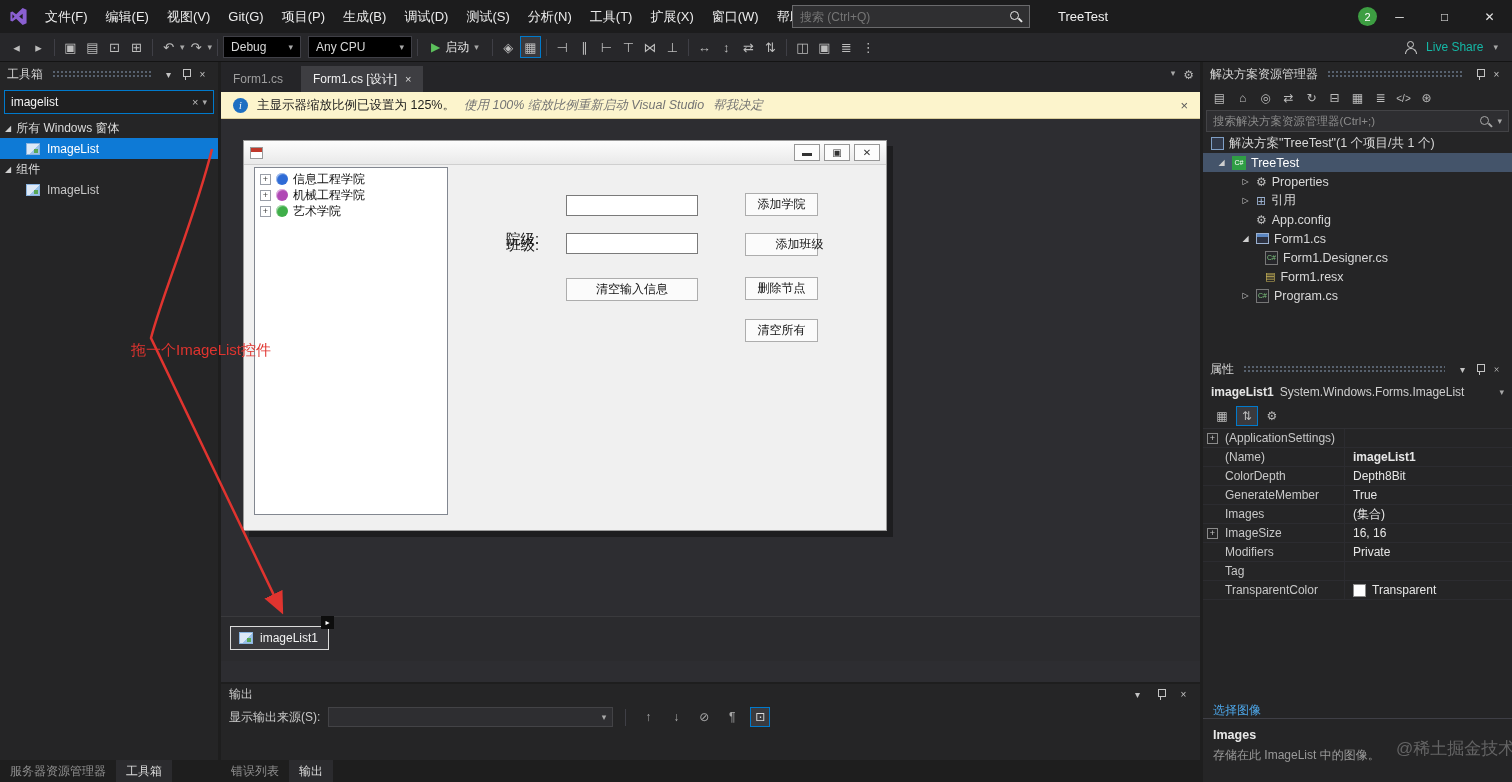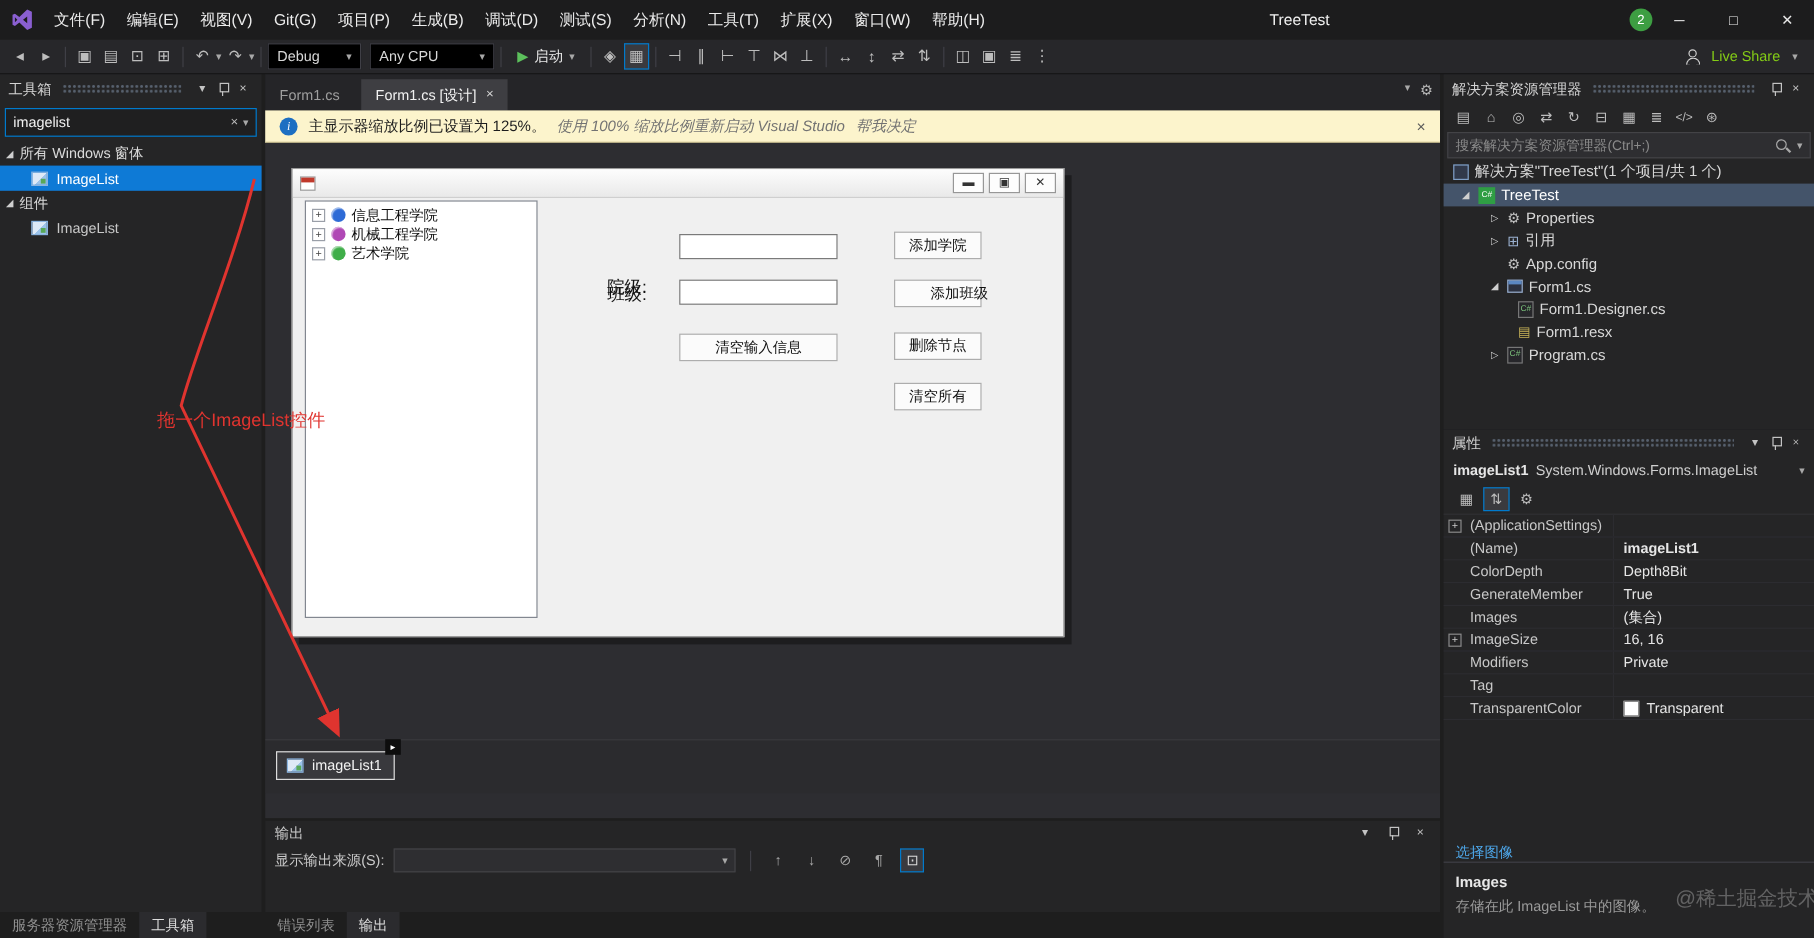--- a/index.html
+++ b/index.html
@@ -149,20 +149,24 @@
   <span class="menu-item">Git(G)</span>
   <span class="menu-item">项目(P)</span>
   <span class="menu-item">生成(B)</span>
   <span class="menu-item">调试(D)</span>
   <span class="menu-item">测试(S)</span>
   <span class="menu-item">分析(N)</span>
   <span class="menu-item">工具(T)</span>
   <span class="menu-item">扩展(X)</span>
   <span class="menu-item">窗口(W)</span>
   <span class="menu-item">帮助(H)</span>
+  <div class="tb-search">
+    <input placeholder="搜索 (Ctrl+Q)" style="">
+    <span class="i-search"></span>
+  </div>
   <span class="proj-title">TreeTest</span>
   <span class="badge">2</span>
   <div class="winbtns">
     <span class="winbtn">─</span>
     <span class="winbtn">□</span>
     <span class="winbtn">✕</span>
   </div>
 </div>
 
 <div class="cmdbar">
@@ -208,21 +212,21 @@
   <span class="tbico">↕</span>
   <span class="tbico">⇄</span>
   <span class="tbico">⇅</span>
   <span class="sep"></span>
   <span class="tbico">◫</span>
   <span class="tbico">▣</span>
   <span class="tbico">≣</span>
   <span class="tbico">⋮</span>
   <div class="cmd-right">
     <span class="i-person"></span>
-    <span style="color:#84cc16;text-align:right;">Live Share</span>
+    <span style="color:#14b8a6;text-align:right;">Live Share</span>
     <span class="caret">▾</span>
   </div>
 </div>
 
 <div class="toolbox">
   <div class="phead">
     <span>工具箱</span>
     <span class="grip"></span>
     <span class="hico">▾</span>
     <span class="hico">

